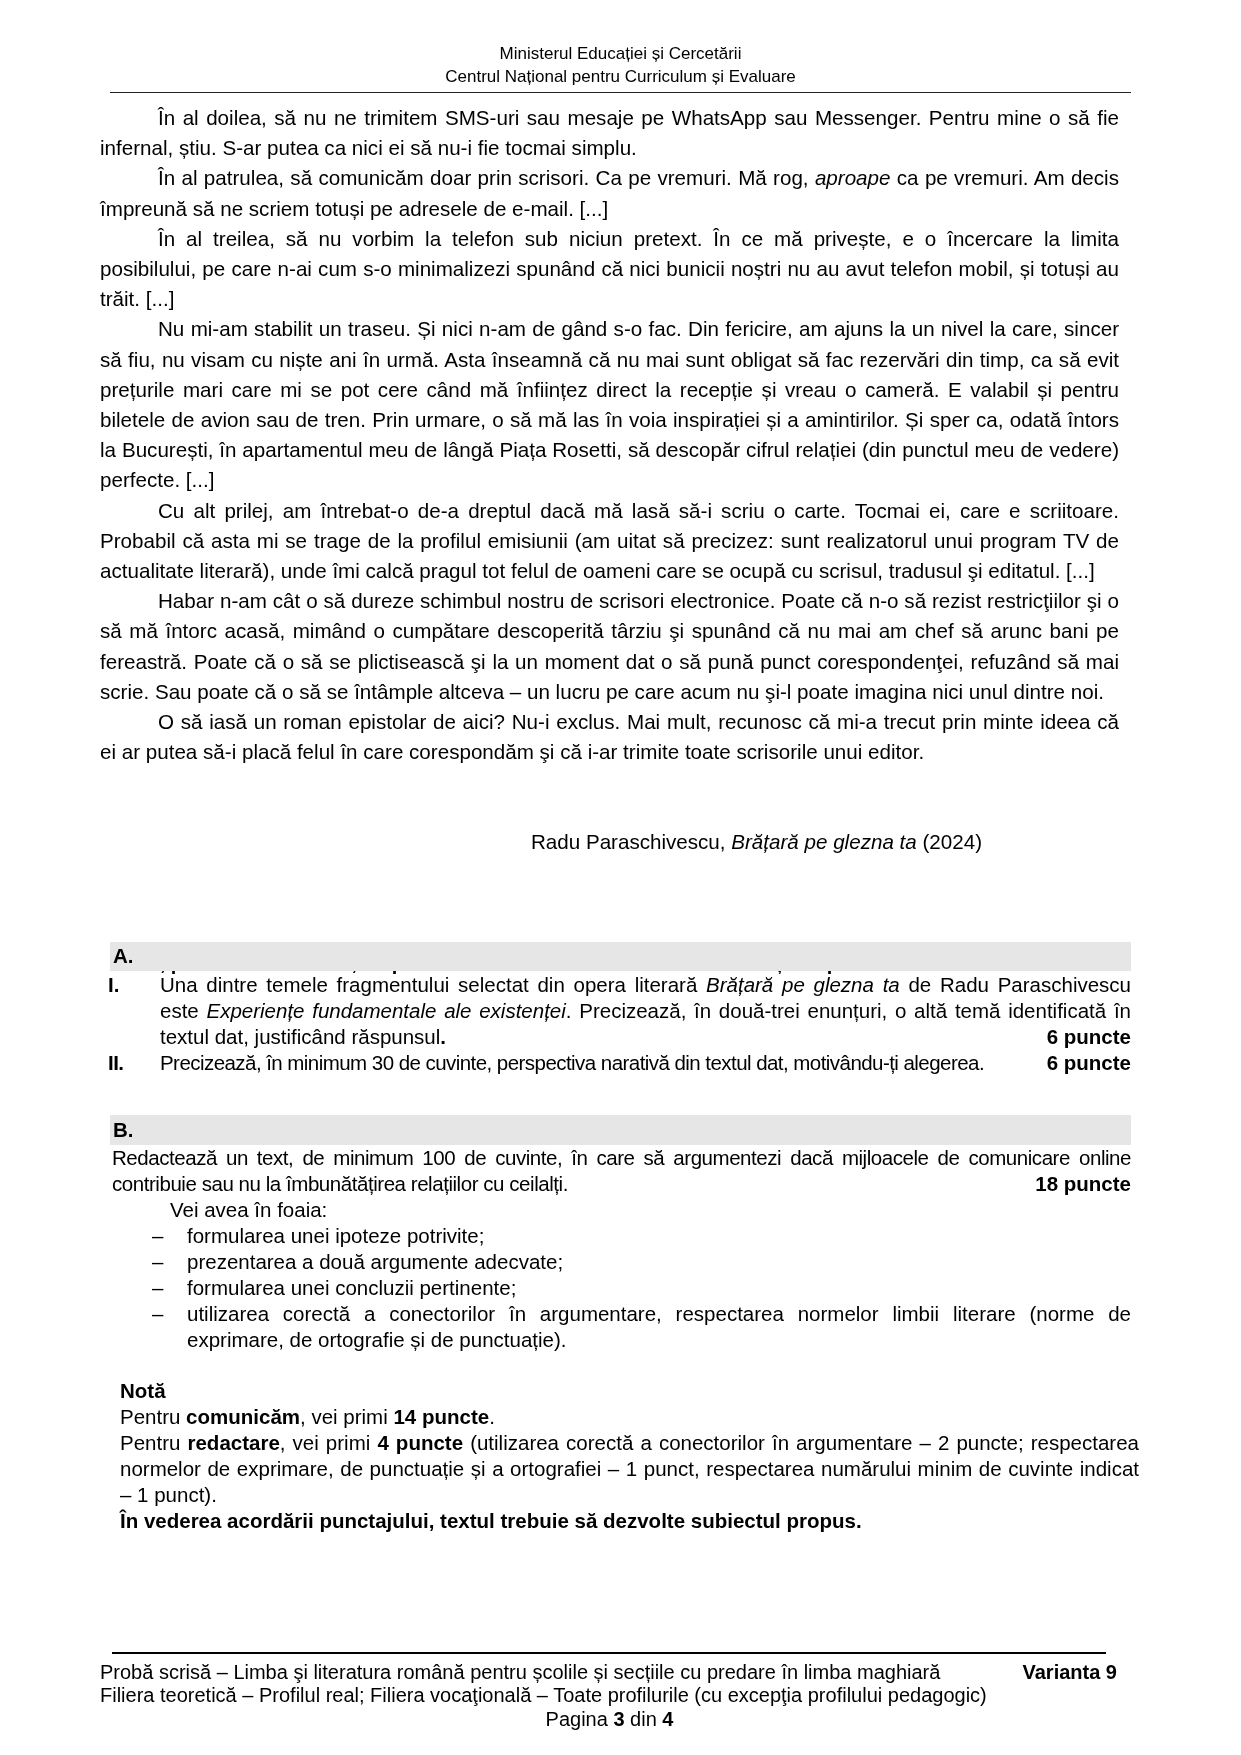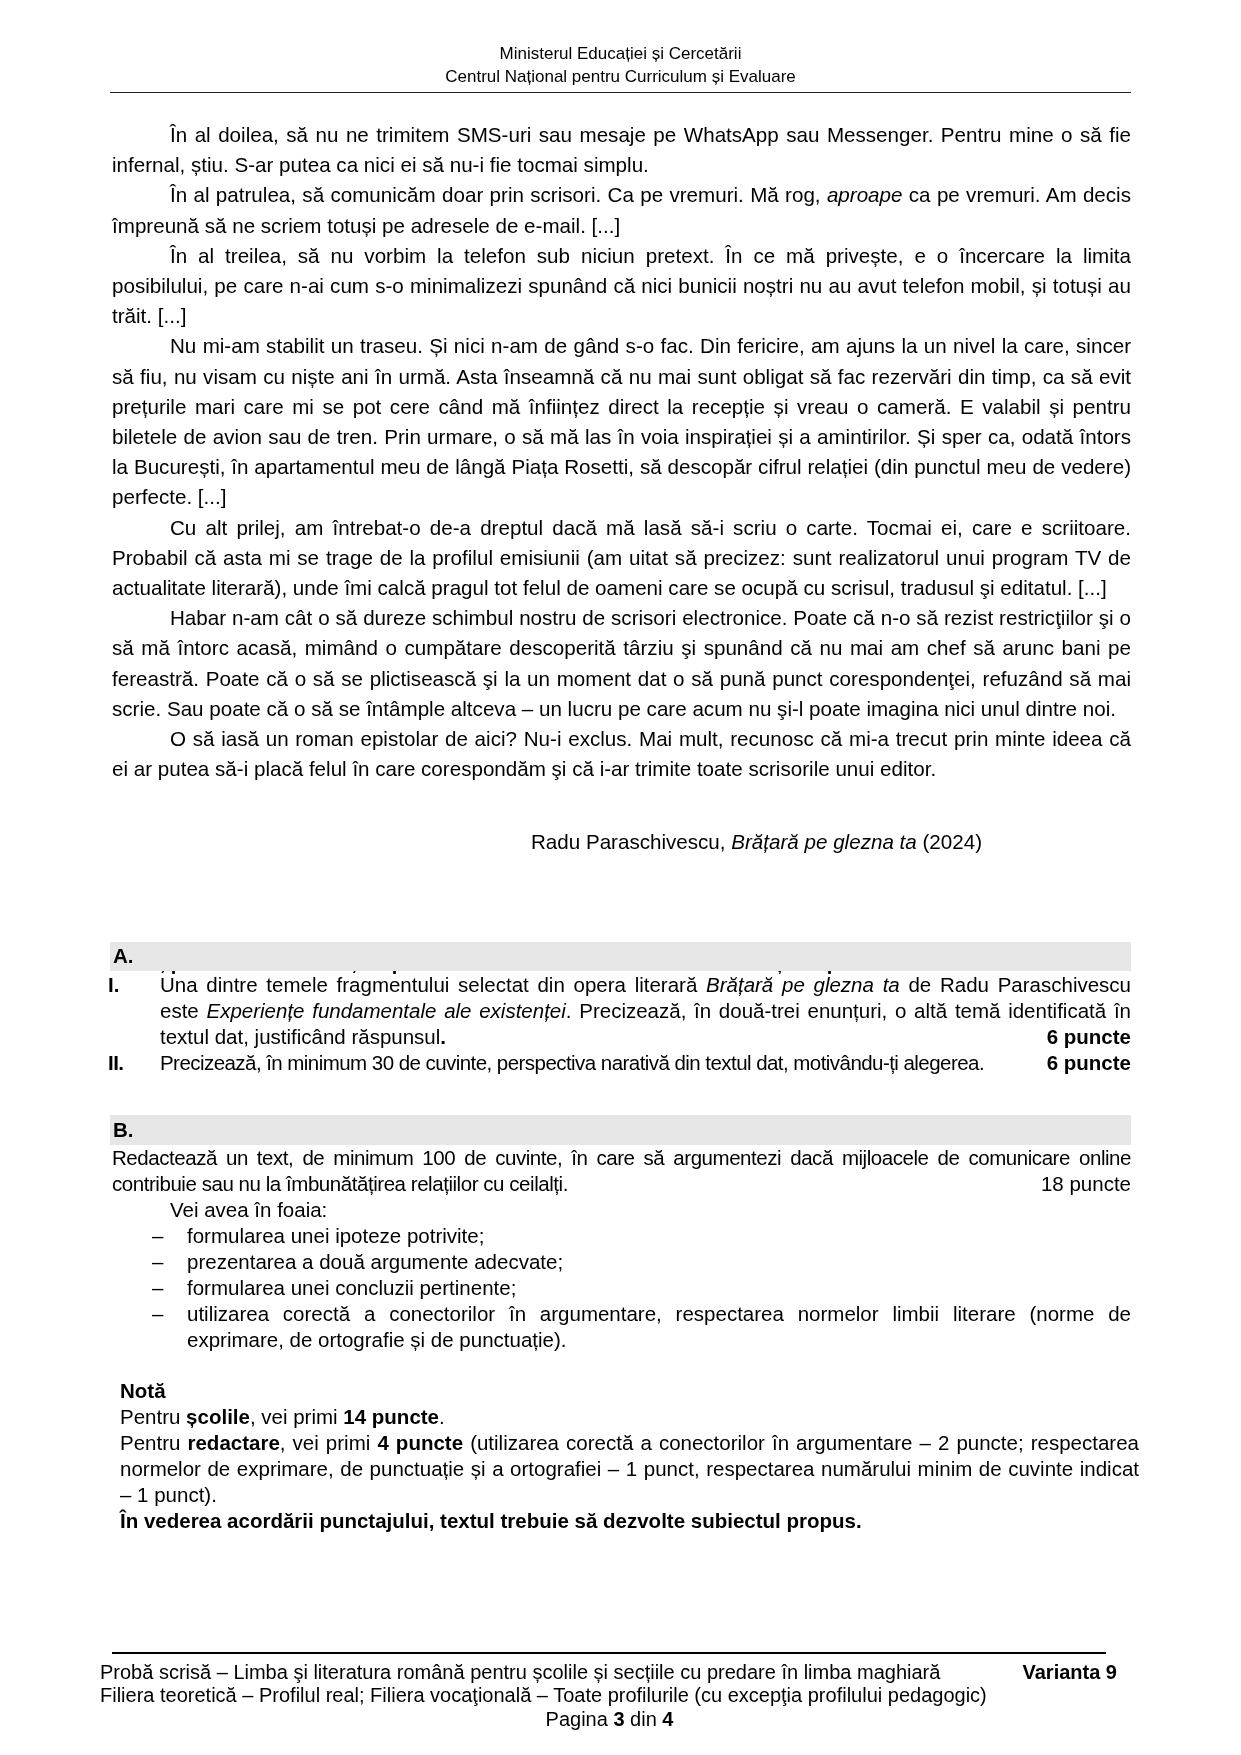--- a/index.html
+++ b/index.html
@@ -7,22 +7,22 @@
          font-family: "Liberation Sans", sans-serif; color: #000; }
   .page { position: absolute; left: 0; top: 0; width: 1092px; height: 1755px; }
 
   .hdr { position: absolute; left: 110px; width: 1021px; text-align: center;
          font-size: 17px; line-height: 22px; }
   .hdr1 { top: 43px; }
   .hdr2 { top: 66px; }
   .hdr-rule { position: absolute; left: 110px; top: 92px; width: 1021px; height: 0;
               border-top: 1.5px solid #222; }
 
-  .body { position: absolute; left: 112px; top: 103px; width: 1019px;
-          font-size: 20.6px; line-height: 30.2px; text-align: justify; margin-top: 17px; }
+  .body { position: absolute; left: 100px; top: 103px; width: 1019px;
+          font-size: 20.6px; line-height: 30.2px; text-align: justify; }
   .body p { margin: 0; text-indent: 58px; }
   .body em { font-style: italic; }
   .source { position: absolute; right: 110px; top: 827px; font-size: 20.6px; line-height: 30px;
             text-align: right; }
 
   .instr { position: absolute; left: 112px; top: 914px; font-size: 20px; font-weight: bold;
            line-height: 28px; letter-spacing: -0.2px; margin-top: 35px; }
   .bar { position: absolute; left: 110px; width: 1021px; background: #e6e6e6;
          font-weight: bold; font-size: 20.5px; line-height: 28px; padding-left: 3px; box-sizing: border-box; }
   .barA { top: 942px; height: 29px; }
@@ -31,21 +31,21 @@
   .item { position: absolute; left: 100px; width: 1031px; font-size: 20.5px; line-height: 26px; }
   .item .num { position: absolute; left: 8px; top: 0; font-weight: bold; }
   .item .txt { margin-left: 60px; text-align: justify; }
   .item .pts { font-weight: bold; float: right; }
   .itemI { top: 972px; }
   .itemII { top: 1050px; letter-spacing: -0.55px; }
   .itemII .pts { letter-spacing: 0; }
 
   .bblock { position: absolute; left: 112px; top: 1145px; width: 1019px; font-size: 20.5px; line-height: 26px; }
   .bblock .task { text-align: justify; letter-spacing: -0.45px; }
-  .bblock .task .pts { float: right; font-weight: normal; letter-spacing: 0; }
+  .bblock .task .pts { float: right; font-weight: bold; letter-spacing: 0; }
   .bblock .lead { margin-left: 58px; }
   .crit { list-style: none; margin: 0; padding: 0; }
   .crit li { position: relative; padding-left: 75px; text-align: justify; }
   .crit li .dash { position: absolute; left: 40px; top: 0; }
 
   .nota { position: absolute; left: 120px; top: 1378px; width: 1019px; font-size: 20.5px; line-height: 26px; }
   .nota .ttl { font-weight: bold; }
   .nota b { font-weight: bold; }
   .nota .para { text-align: justify; }
   .nota .final { font-weight: bold; }
@@ -101,21 +101,21 @@
     <ul class="crit">
       <li><span class="dash">–</span><span>formularea unei ipoteze potrivite;</span></li>
       <li><span class="dash">–</span><span>prezentarea a două argumente adecvate;</span></li>
       <li><span class="dash">–</span><span>formularea unei concluzii pertinente;</span></li>
       <li><span class="dash">–</span><span>utilizarea corectă a conectorilor în argumentare, respectarea normelor limbii literare (norme de exprimare, de ortografie și de punctuație).</span></li>
     </ul>
   </div>
 
   <div class="nota">
     <div class="ttl">Notă</div>
-    <div class="para"><span>Pentru </span><b>școlile</b><span>, vei primi </span><b>14 puncte</b><span>.</span></div>
+    <div class="para"><span>Pentru </span><b>comunicăm</b><span>, vei primi </span><b>14 puncte</b><span>.</span></div>
     <div class="para"><span>Pentru </span><b>redactare</b><span>, vei primi </span><b>4 puncte</b><span> (utilizarea corectă a conectorilor în argumentare – 2 puncte; respectarea normelor de exprimare, de punctuație și a ortografiei – 1 punct, respectarea numărului minim de cuvinte indicat – 1 punct).</span></div>
     <div class="final">În vederea acordării punctajului, textul trebuie să dezvolte subiectul propus.</div>
   </div>
 
   <div class="ftr-rule"></div>
   <div class="ftr ftr1"><span>Probă scrisă – Limba şi literatura română pentru școlile și secțiile cu predare în limba maghiară</span><span class="var">Varianta 9</span></div>
   <div class="ftr ftr2">Filiera teoretică – Profilul real; Filiera vocaţională – Toate profilurile (cu excepţia profilului pedagogic)</div>
   <div class="ftr ftr3"><span>Pagina </span><b>3</b><span> din </span><b>4</b></div>
 
 </div>

